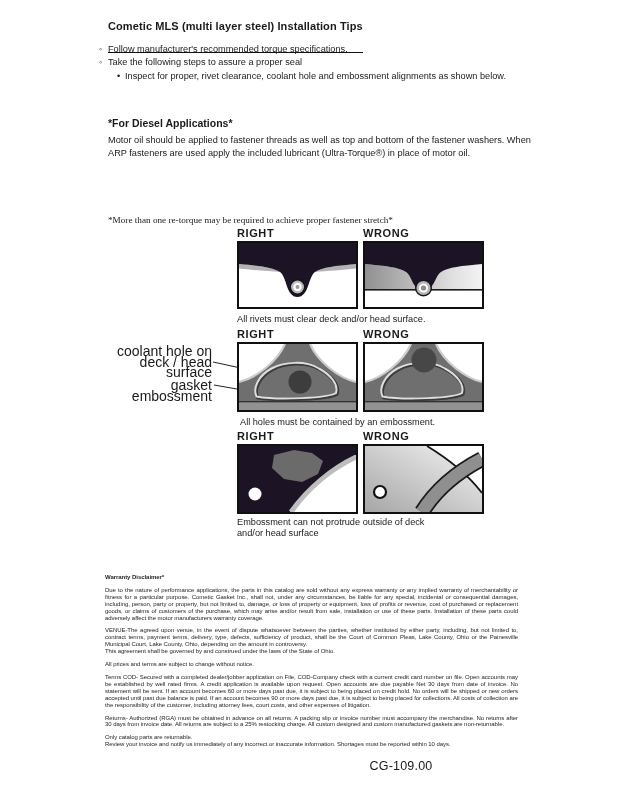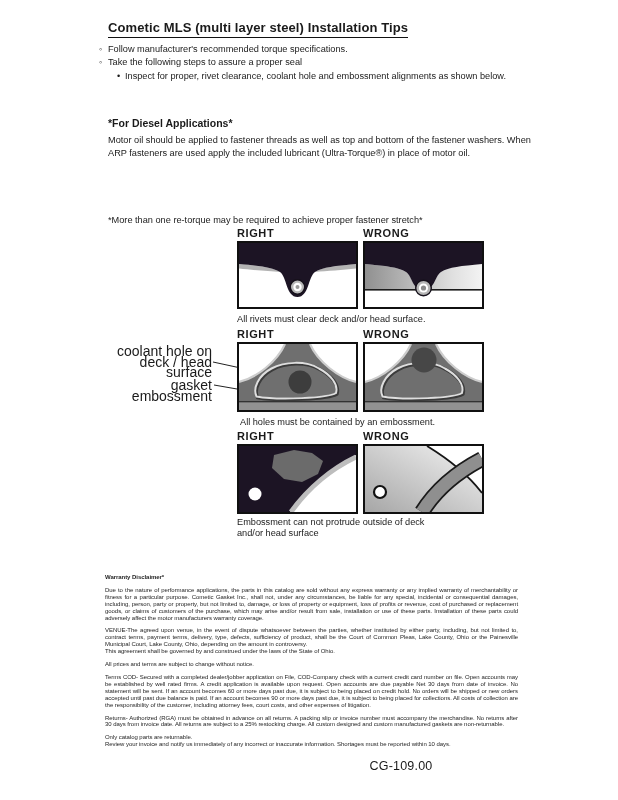--- a/index.html
+++ b/index.html
@@ -1,28 +1,28 @@
 <!DOCTYPE html>
 <html><head>
 <meta charset="utf-8">
 <style>
   html,body{margin:0;padding:0;background:#ffffff;}
   .page{position:relative;width:618px;height:800px;background:#ffffff;overflow:hidden;
         font-family:"Liberation Sans","DejaVu Sans",sans-serif;color:#1a1a1a;}
   .abs{position:absolute;}
-  .title{left:108px;top:20px;font-size:13px;font-weight:bold;letter-spacing:0.1px;
-         border-bottom:1.6px solid #111;padding-bottom:2px;}
+  .title{left:108px;top:20px;font-size:11px;font-weight:bold;letter-spacing:0.1px;
+         border-bottom:1.6px solid #111;padding-bottom:20px;}
   .bullets{left:99px;top:43px;font-size:9.2px;line-height:13.4px;}
   .brow{white-space:nowrap;}
   .brow .g{display:inline-block;width:9px;}
   .brow.sub{margin-left:18px;}
   .brow.sub .g{width:8px;}
   .dieselh{left:108px;top:117px;font-size:10.5px;font-weight:bold;}
   .para{left:108px;width:436px;font-size:9.2px;line-height:13.4px;}
-  .p1{top:134px;} .p2{top:167px;} .pnote{top:214px;}
+  .p1{top:134px;} .p2{top:167px;} .pnote{top:214px;font-family:Liberation Serif, serif;}
   .figlab{font-weight:bold;font-size:11px;letter-spacing:0.6px;text-align:left;width:121px;}
   .figbox{border:2px solid #101010;background:#fff;line-height:0;}
   .cap{font-size:9.2px;}
   .sidelab{left:98px;width:114px;text-align:right;font-size:14px;line-height:10.5px;}
   .legal{left:105px;top:574px;width:413px;font-size:6px;line-height:6.9px;color:#1f1f1f;
          text-align:justify;letter-spacing:-0.05px;}
   .legal .lh{font-weight:bold;margin:0 0 6px;text-align:left;}
   .lp{margin:0 0 6px;}
   .lp:last-child{margin:0;}
   .pagenum{left:363px;top:759px;width:76px;text-align:center;font-size:12.5px;letter-spacing:0.2px;}

